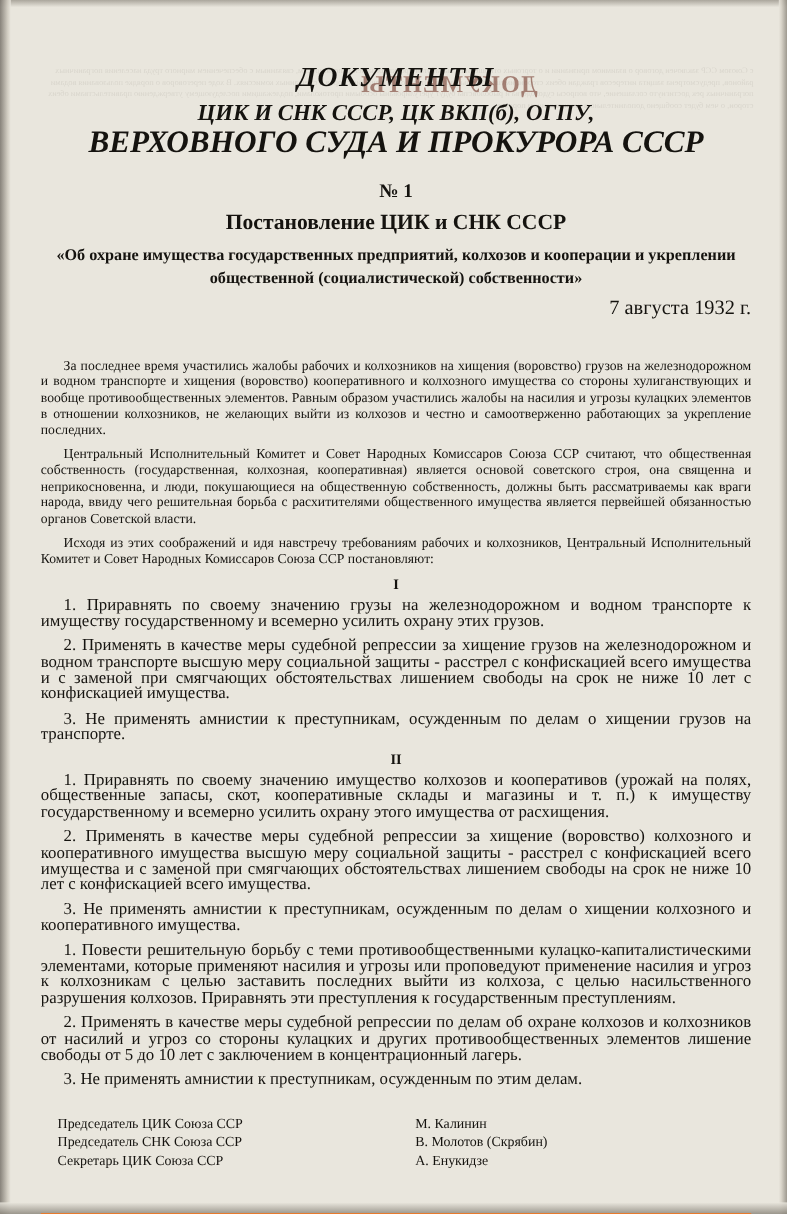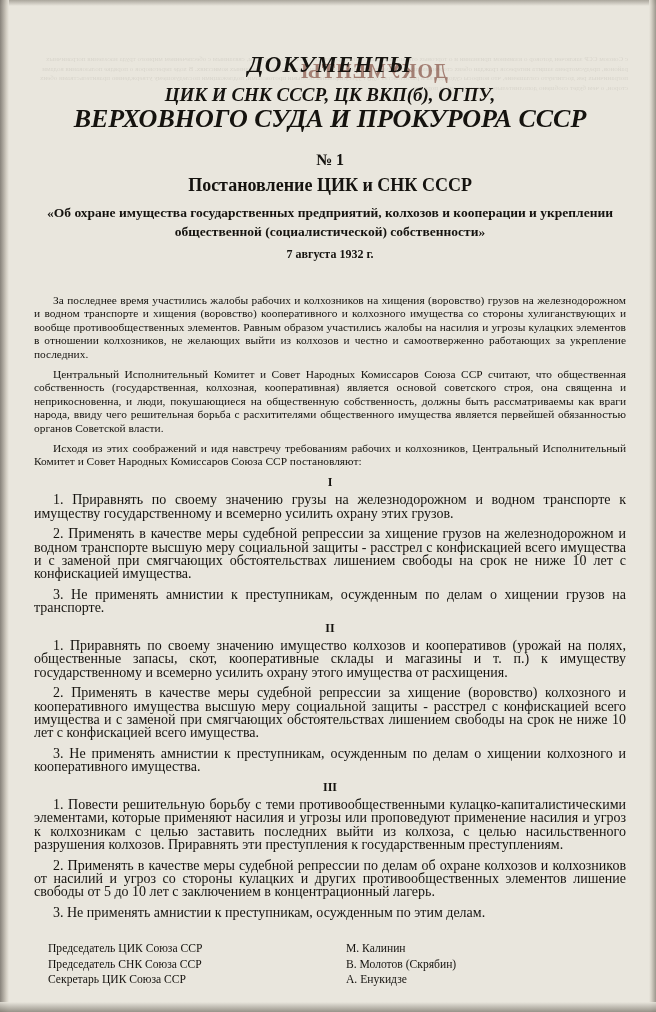--- a/index.html
+++ b/index.html
@@ -105,23 +105,23 @@
   }
   .decree-sub {
     text-align: center;
     font-weight: bold;
     font-size: 13.5px;
     line-height: 19px;
     margin-top: 7px;
     padding: 0 6px;
   }
   .decree-date {
-    text-align: center;
-    font-weight: bold;
-    font-size: 12px;
+    text-align: right;
+    font-weight: normal;
+    font-size: 17px;
     margin-top: 6px;
   }
   .body-text {
     margin-top: 32px;
     font-size: 11.4px;
     line-height: 13.4px;
     text-align: justify;
   }
   .body-text p {
     margin: 0 0 7px 0;
@@ -195,21 +195,20 @@
       <div class="roman">I</div>
       <p class="clause">1. Приравнять по своему значению грузы на железнодорожном и водном транспорте к имуществу государственному и всемерно усилить охрану этих грузов.</p>
       <p class="clause">2. Применять в качестве меры судебной репрессии за хищение грузов на железнодорожном и водном транспорте высшую меру социальной защиты - расстрел с конфискацией всего имущества и с заменой при смягчающих обстоятельствах лишением свободы на срок не ниже 10 лет с конфискацией имущества.</p>
       <p class="clause">3. Не применять амнистии к преступникам, осужденным по делам о хищении грузов на транспорте.</p>
 
       <div class="roman">II</div>
       <p class="clause">1. Приравнять по своему значению имущество колхозов и кооперативов (урожай на полях, общественные запасы, скот, кооперативные склады и магазины и т. п.) к имуществу государственному и всемерно усилить охрану этого имущества от расхищения.</p>
       <p class="clause">2. Применять в качестве меры судебной репрессии за хищение (воровство) колхозного и кооперативного имущества высшую меру социальной защиты - расстрел с конфискацией всего имущества и с заменой при смягчающих обстоятельствах лишением свободы на срок не ниже 10 лет с конфискацией всего имущества.</p>
       <p class="clause">3. Не применять амнистии к преступникам, осужденным  по делам о хищении колхозного и кооперативного имущества.</p>
 
-      <div class="roman">III</div>
       <p class="clause">1. Повести решительную борьбу с теми противообщественными кулацко-капиталистическими элементами, которые применяют насилия и угрозы или проповедуют применение насилия и угроз к колхозникам с целью заставить последних выйти из колхоза, с целью насильственного разрушения колхозов. Приравнять эти преступления к государственным преступлениям.</p>
       <p class="clause">2. Применять в качестве меры судебной репрессии по делам об охране колхозов и колхозников от насилий и угроз со стороны кулацких и других противообщественных элементов лишение свободы от 5 до 10 лет с заключением в концентрационный лагерь.</p>
       <p class="clause">3. Не применять амнистии к преступникам, осужденным по этим делам.</p>
     </div>
 
     <div class="signatures">
       <div class="sig-left">
         <div>Председатель ЦИК Союза ССР</div>
         <div>Председатель СНК Союза ССР</div>
         <div>Секретарь ЦИК Союза ССР</div>

